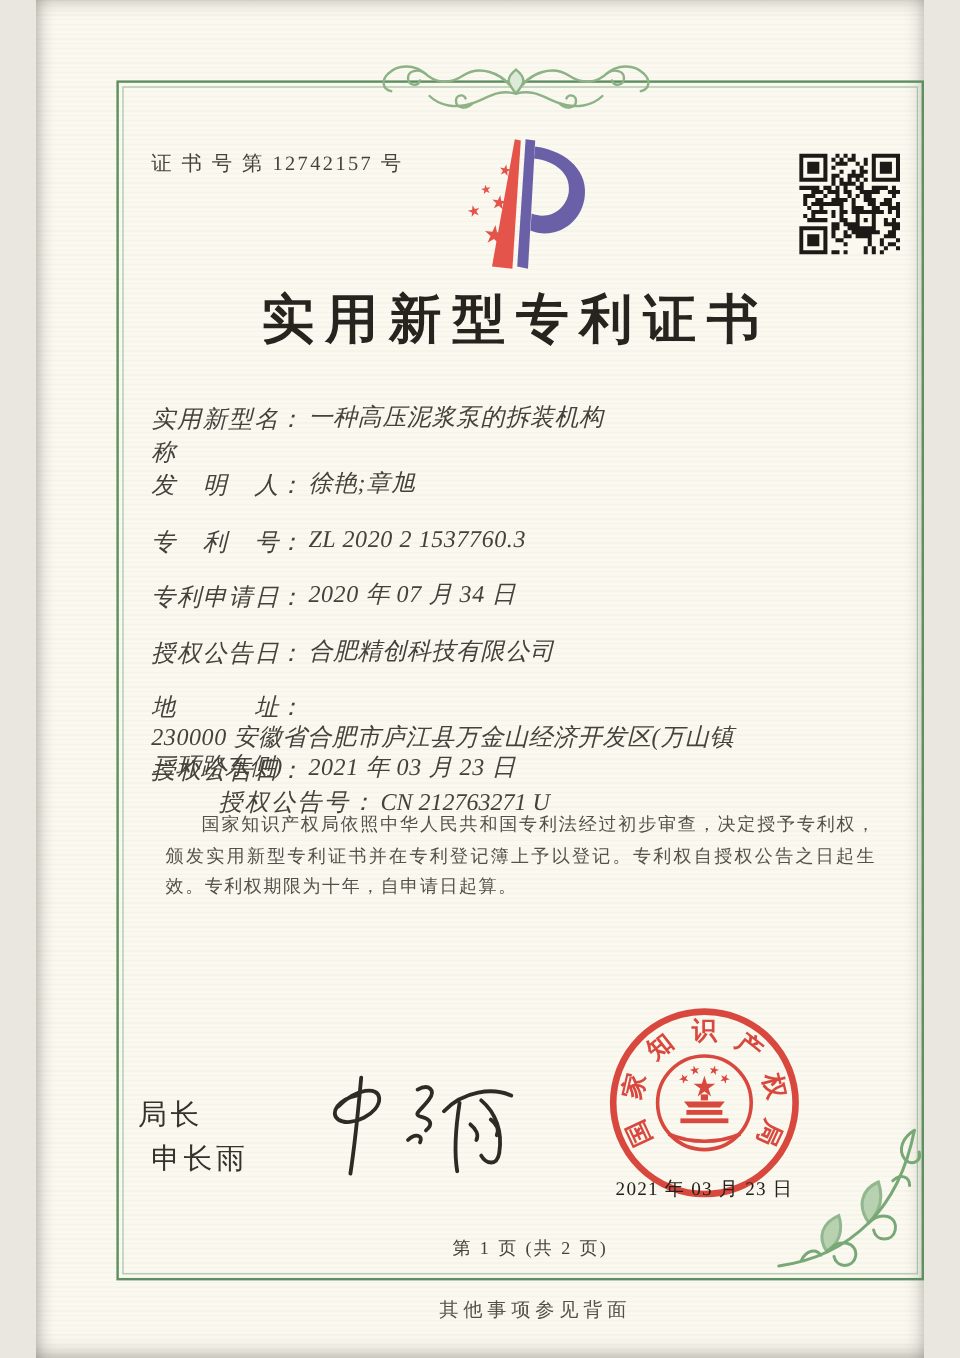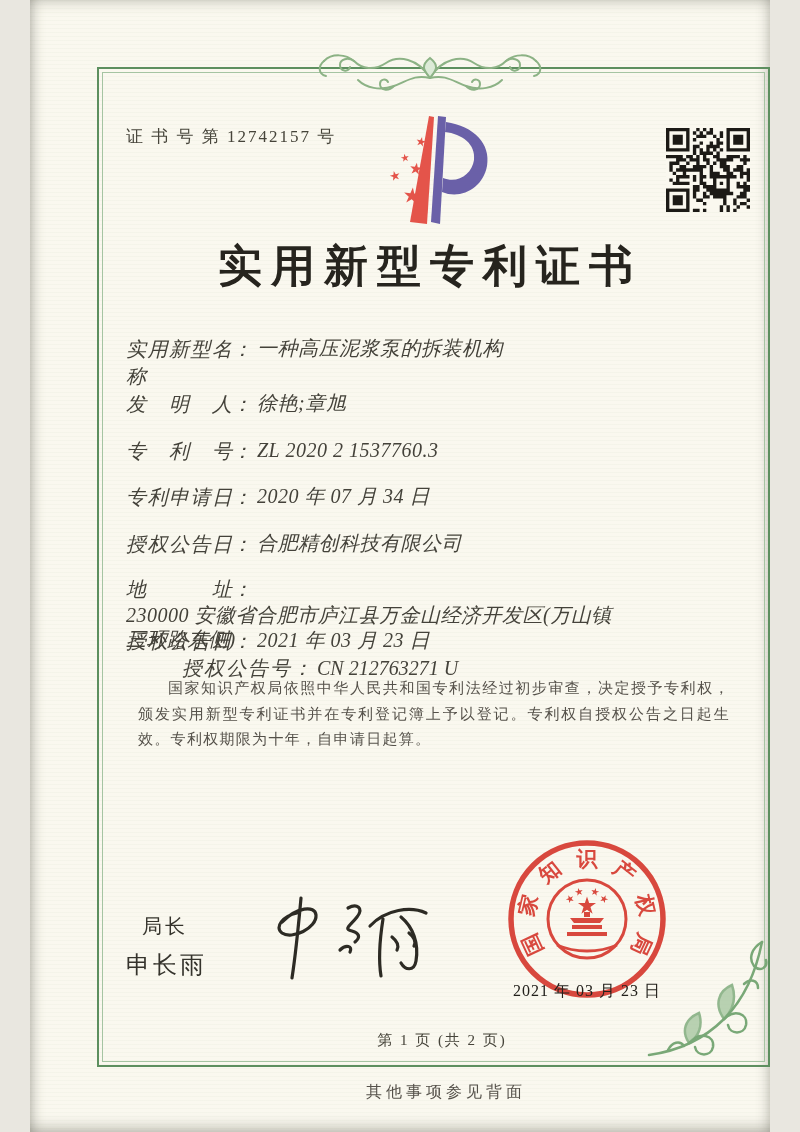--- a/index.html
+++ b/index.html
@@ -24,21 +24,21 @@
   .fields{position:absolute;left:96px;top:336px;width:620px;}
   .frow{position:absolute;left:0;font-size:20px;color:#44423a;font-style:italic;}
   .flabel{display:inline-block;width:106px;text-align:justify;text-align-last:justify;vertical-align:top;}
   .fcolon{display:inline-block;vertical-align:top;}
   .fvalue{display:inline-block;vertical-align:top;letter-spacing:.5px;max-width:492px;line-height:24px;}
   .grant-extra{display:inline-block;margin-left:56px;}
   .grant-extra .glabel{letter-spacing:2px;}
   .body-text{position:absolute;left:95px;top:663px;width:618px;font-size:15px;line-height:25.5px;
              letter-spacing:1.3px;color:#55514a;text-align:justify;}
   .body-text p{margin:13px;text-indent:2em;}
-  .signer-title{position:absolute;left:112px;top:913px;font-size:20px;letter-spacing:3px;color:#35332c;}
+  .signer-title{position:absolute;left:85px;top:913px;font-size:24px;letter-spacing:3px;color:#35332c;}
   .signer-name{position:absolute;left:96px;top:949px;font-size:24px;letter-spacing:3px;color:#35332c;}
   .signature{position:absolute;left:222px;top:890px;}
   .seal{position:absolute;left:467px;top:829px;opacity:.92;}
   .seal-date{position:absolute;left:467px;top:981px;width:180px;text-align:center;
              font-size:16px;letter-spacing:1px;color:#23211c;}
   .page-info{position:absolute;left:0;top:1031px;width:800px;text-align:center;font-size:15px;
              letter-spacing:2px;color:#46443a;padding-left:12px;}
   .back-note{position:absolute;left:16px;top:1082px;width:800px;text-align:center;font-size:16px;
              letter-spacing:4px;color:#55514a;}
   .orn-top{position:absolute;left:280px;top:46px;}

